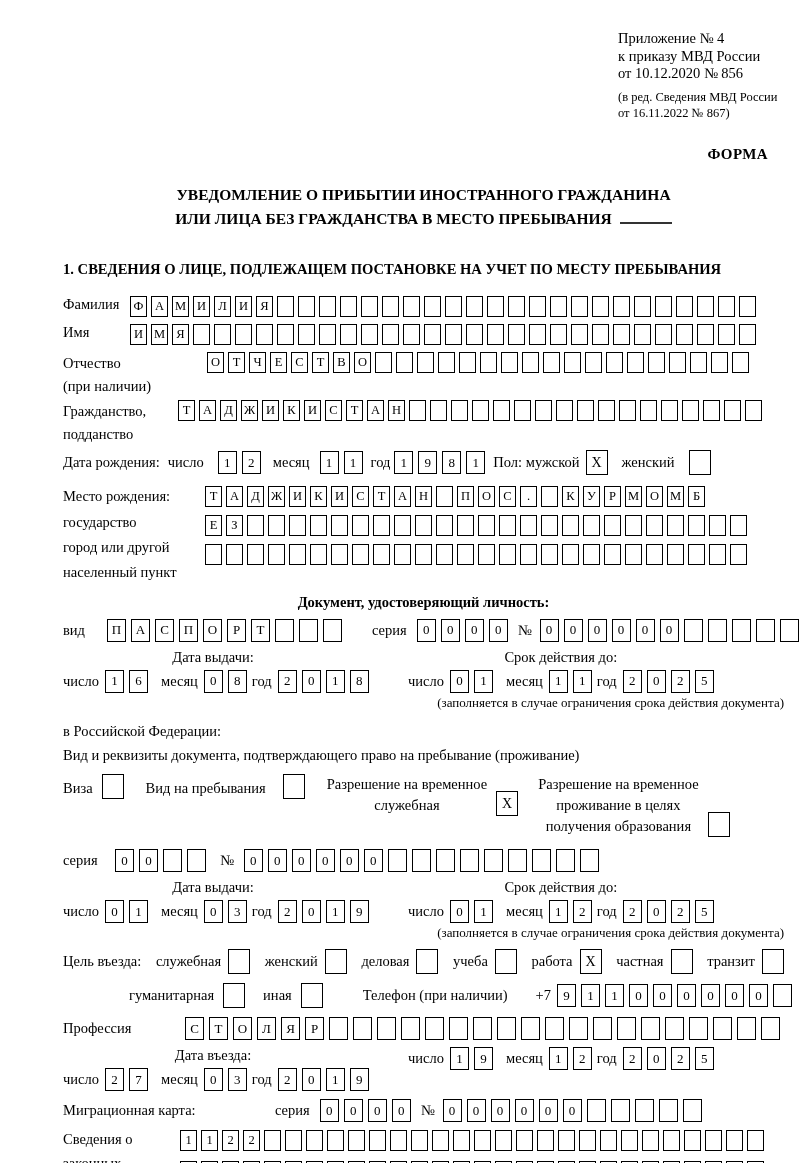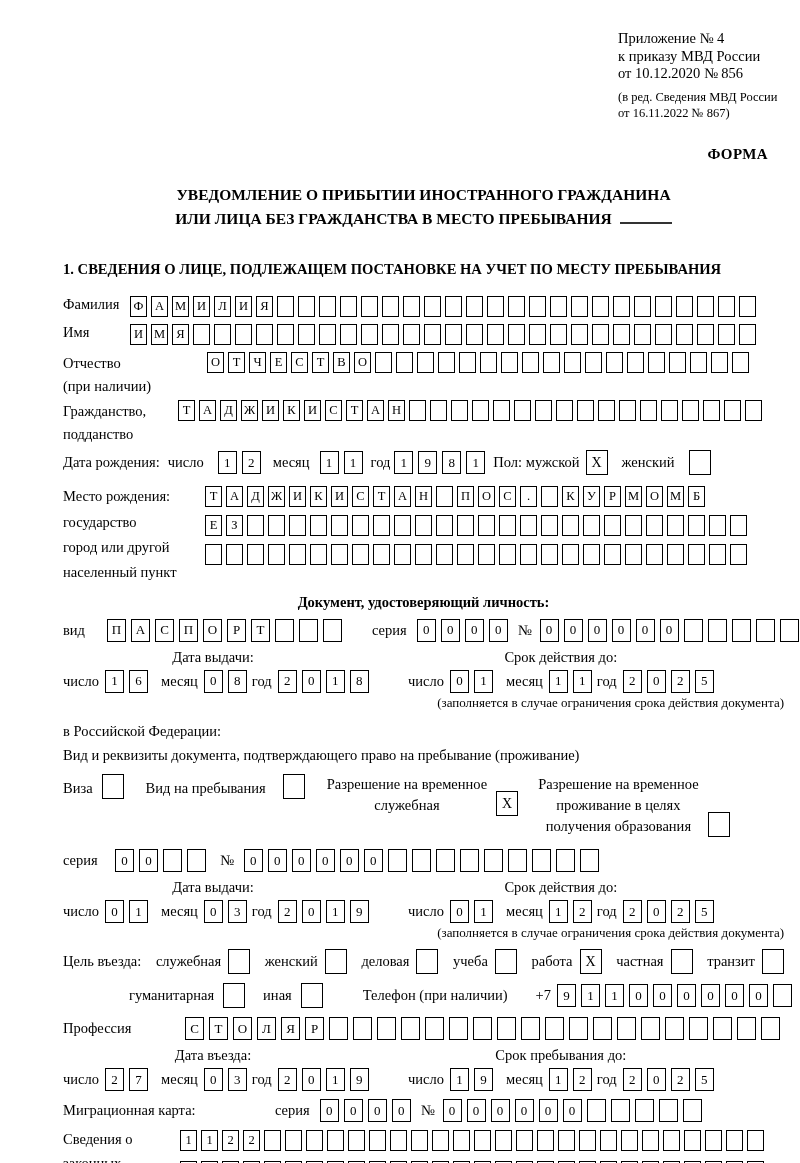--- a/index.html
+++ b/index.html
@@ -624,21 +624,20 @@
         <span class="lbl">год</span>
         <span class="cells lg">
             <span class="cell">2</span>
             <span class="cell">0</span>
             <span class="cell">1</span>
             <span class="cell">9</span>
           </span>
       </div>
     </div>
     <div class="dcol" style="margin-left:45px">
-      <div class="dhead">Срок пребывания до:</div>
       <div class="dgrp">
         <span class="lbl">число</span>
         <span class="cells lg">
             <span class="cell">1</span>
             <span class="cell">9</span>
           </span>
         <span class="lbl" style="margin-left:8px">месяц</span>
         <span class="cells lg">
             <span class="cell">1</span>
             <span class="cell">2</span>

